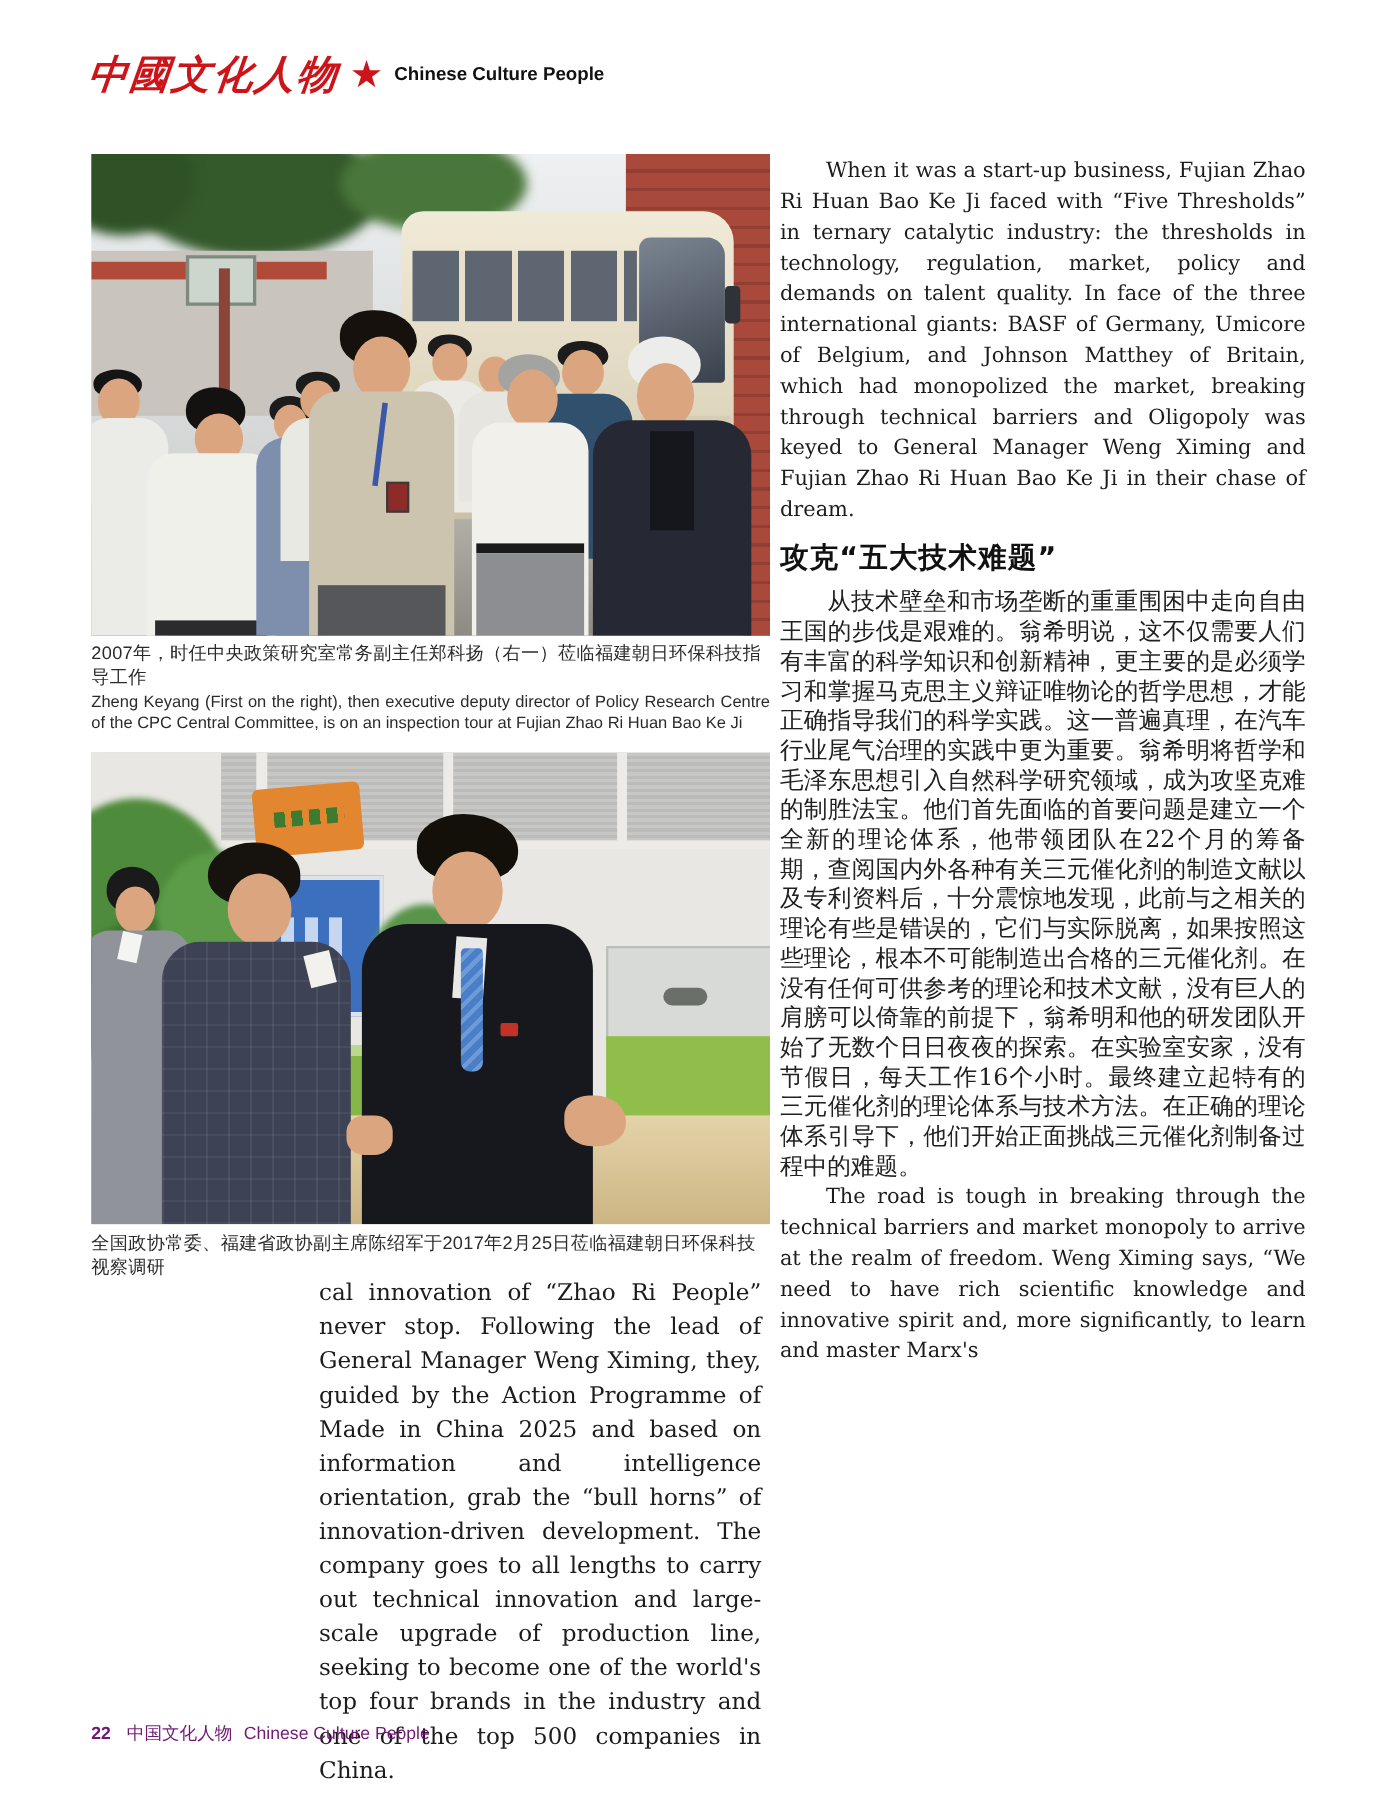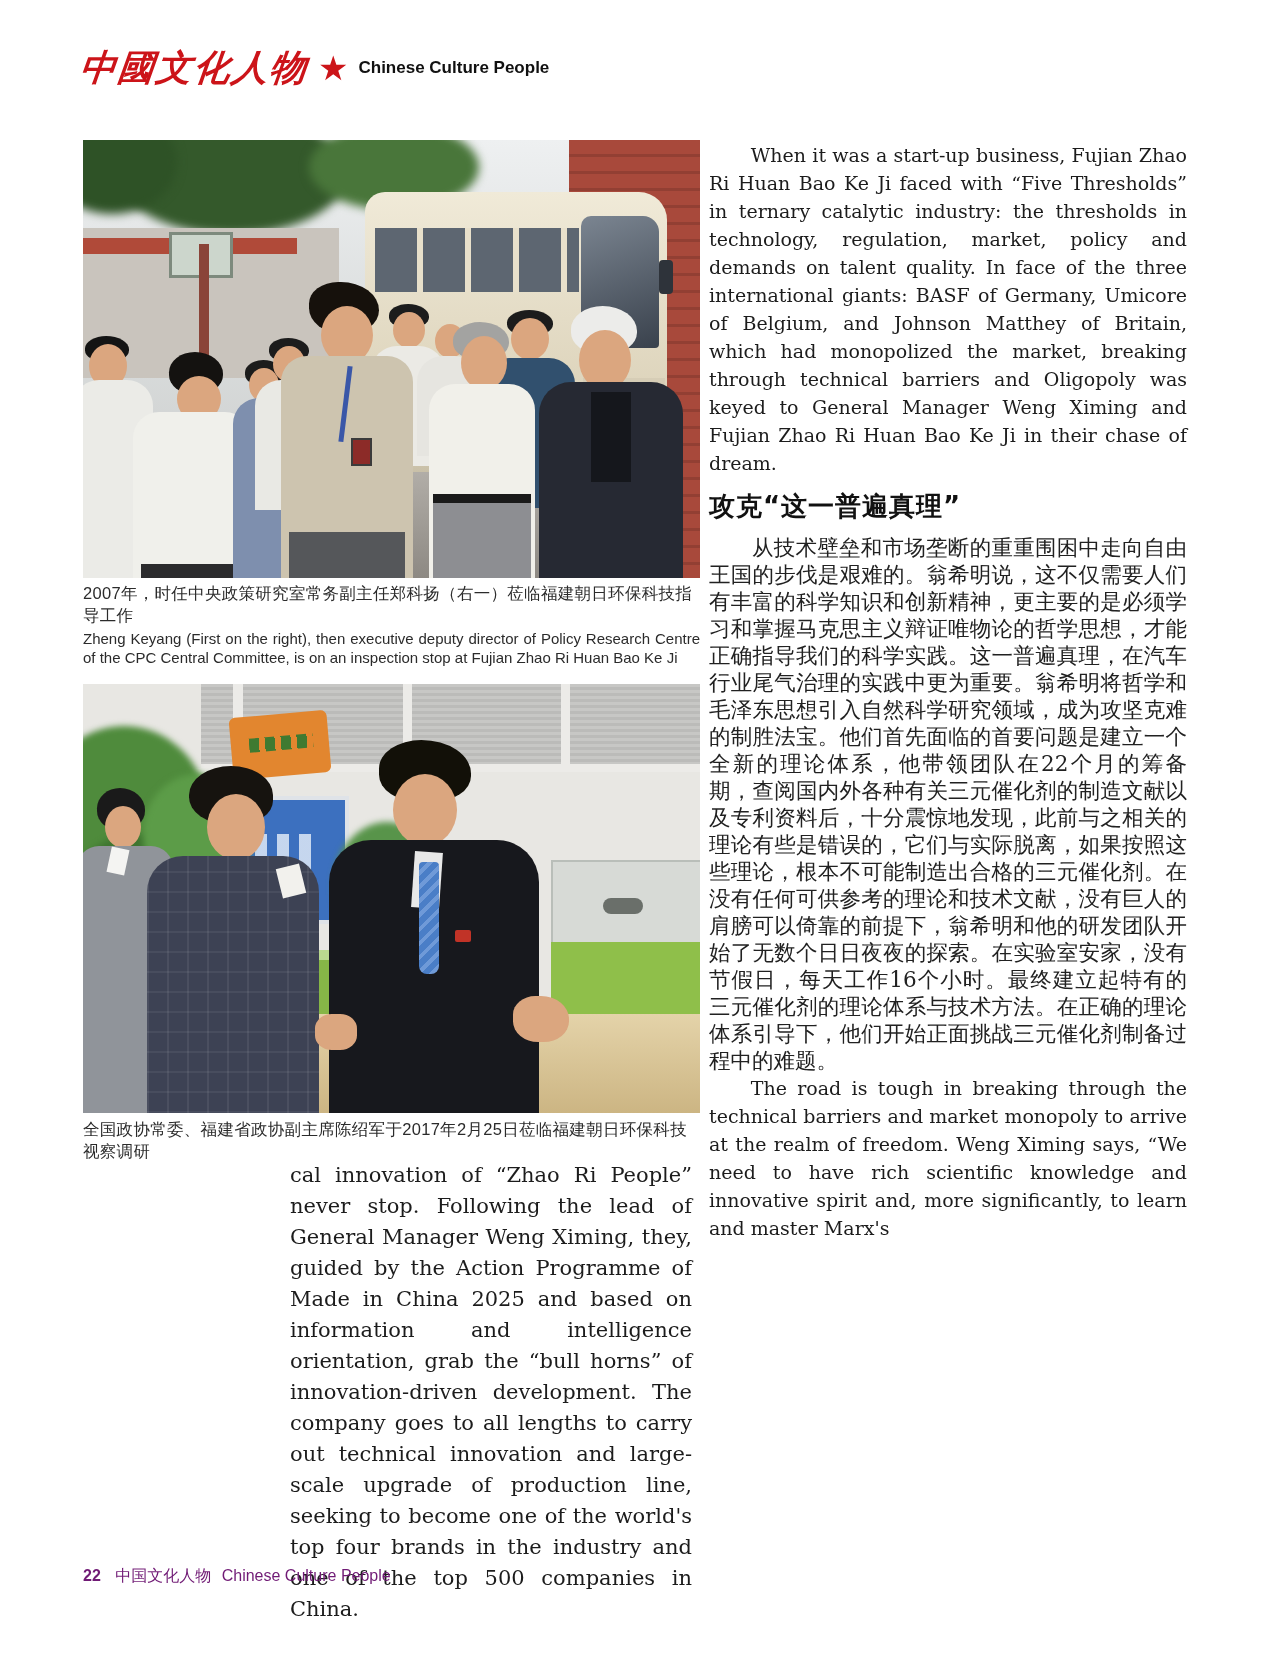--- a/index.html
+++ b/index.html
@@ -233,21 +233,21 @@
     <div class="abs e1-belt"></div>
     <div class="abs e1-pants"></div>
     <div class="abs hair e2-hair"></div>
     <div class="abs head e2-head"></div>
     <div class="abs e2-body"></div>
     <div class="abs e2-shirt"></div>
   </div>
 
   <div class="caption cap1">
     <div class="cap-cn">2007年，时任中央政策研究室常务副主任郑科扬（右一）莅临福建朝日环保科技指导工作</div>
-    <div class="cap-en">Zheng Keyang (First on the right), then executive deputy director of Policy Research Centre of the CPC Central Committee, is on an inspection stop at Fujian Zhao Ri Huan Bao Ke Ji</div>
+    <div class="cap-en">Zheng Keyang (First on the right), then executive deputy director of Policy Research Centre of the CPC Central Committee, is on an inspection tour at Fujian Zhao Ri Huan Bao Ke Ji</div>
   </div>
 
   <div class="photo p2">
     <div class="abs p2-blinds"></div>
     <div class="abs p2-frame p2-fr1"></div>
     <div class="abs p2-frame p2-fr2"></div>
     <div class="abs p2-frame p2-fr3"></div>
     <div class="abs p2-frame p2-fr4"></div>
     <div class="abs p2-frame p2-fr5"></div>
     <div class="abs p2-wallpatch"></div>
@@ -290,21 +290,21 @@
   </div>
 
   <div class="caption cap2">
     <div class="cap-cn">全国政协常委、福建省政协副主席陈绍军于2017年2月25日莅临福建朝日环保科技视察调研</div>
   </div>
 
   <div class="overflow-text">cal innovation of “Zhao Ri People” never stop. Following the lead of General Manager Weng Ximing, they, guided by the Action Programme of Made in China 2025 and based on information and intelligence orientation, grab the “bull horns” of innovation-driven development. The company goes to all lengths to carry out technical innovation and large-scale upgrade of production line, seeking to become one of the world's top four brands in the industry and one of the top 500 companies in China.</div>
 
   <div class="right-col">
     <p class="en-serif indent">When it was a start-up business, Fujian Zhao Ri Huan Bao Ke Ji faced with “Five Thresholds” in ternary catalytic industry: the thresholds in technology, regulation, market, policy and demands on talent quality. In face of the three international giants: BASF of Germany, Umicore of Belgium, and Johnson Matthey of Britain, which had monopolized the market, breaking through technical barriers and Oligopoly was keyed to General Manager Weng Ximing and Fujian Zhao Ri Huan Bao Ke Ji in their chase of dream.</p>
-    <h2 class="cn-heading">攻克“这一普遍真理”</h2>
+    <h2 class="cn-heading">攻克“五大技术难题”</h2>
     <p class="cjk indent">从技术壁垒和市场垄断的重重围困中走向自由王国的步伐是艰难的。翁希明说，这不仅需要人们有丰富的科学知识和创新精神，更主要的是必须学习和掌握马克思主义辩证唯物论的哲学思想，才能正确指导我们的科学实践。这一普遍真理，在汽车行业尾气治理的实践中更为重要。翁希明将哲学和毛泽东思想引入自然科学研究领域，成为攻坚克难的制胜法宝。他们首先面临的首要问题是建立一个全新的理论体系，他带领团队在22个月的筹备期，查阅国内外各种有关三元催化剂的制造文献以及专利资料后，十分震惊地发现，此前与之相关的理论有些是错误的，它们与实际脱离，如果按照这些理论，根本不可能制造出合格的三元催化剂。在没有任何可供参考的理论和技术文献，没有巨人的肩膀可以倚靠的前提下，翁希明和他的研发团队开始了无数个日日夜夜的探索。在实验室安家，没有节假日，每天工作16个小时。最终建立起特有的三元催化剂的理论体系与技术方法。在正确的理论体系引导下，他们开始正面挑战三元催化剂制备过程中的难题。</p>
     <p class="en-serif indent">The road is tough in breaking through the technical barriers and market monopoly to arrive at the realm of freedom. Weng Ximing says, “We need to have rich scientific knowledge and innovative spirit and, more significantly, to learn and master Marx's</p>
   </div>
 
   <div class="footer">
     <span class="page-num">22</span>
     <span class="footer-cn">中国文化人物</span>
     <span class="footer-en">Chinese Culture People</span>
   </div>
 

